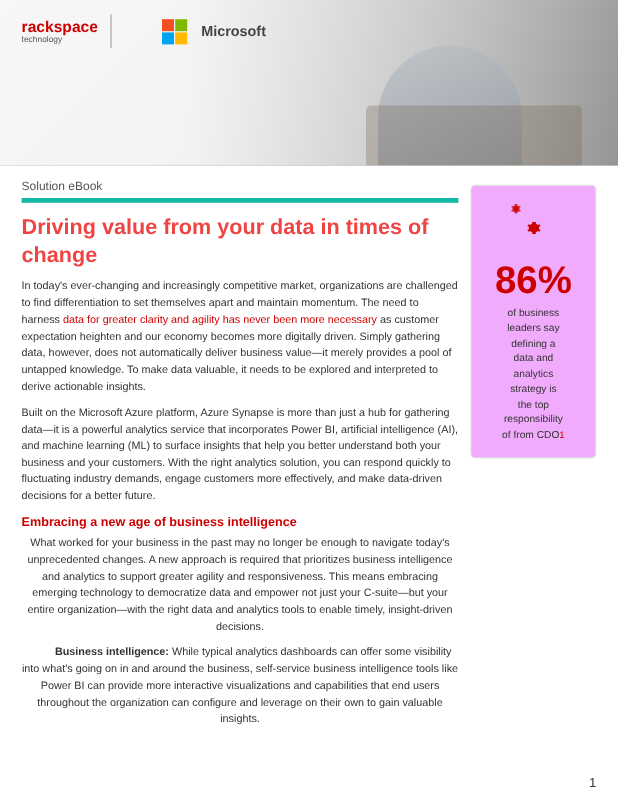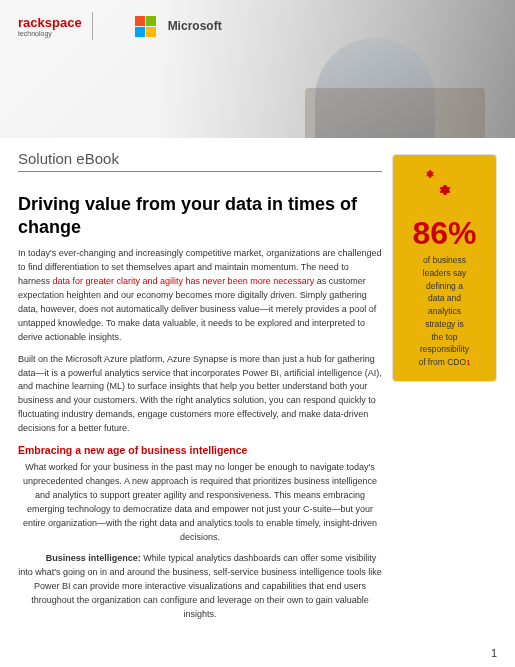--- a/index.html
+++ b/index.html
@@ -90,31 +90,31 @@
       gap: 10px;
     }
 
     
     .left-col {
       flex: 1;
       min-width: 0;
     }
 
     .solution-ebook-label {
-      font-size: 15px;
+      font-size: 10px;
       color: #555;
-      margin-bottom: 21px;
-      border-bottom: 1px solid #14b8a6;
+      margin-bottom: 9px;
+      border-bottom: 4px solid #14b8a6;
       padding-bottom: 4px;
     }
 
     .page-title {
       font-size: 18px;
       font-weight: bold;
-      color: #000000;
+      color: #ef4444;
       line-height: 1.25;
       margin-bottom: 9px;
     }
 
     .intro-text {
       font-size: 9px;
       color: #333;
       line-height: 1.55;
       margin-bottom: 8px;
     }
@@ -145,21 +145,21 @@
     .right-sidebar {
       width: 105px;
       flex-shrink: 0;
       display: flex;
       flex-direction: column;
       align-items: center;
       padding-top: 4px;
     }
 
     .stat-box {
-      background: #eab308;
+      background: #f0abfc;
       border: 1px solid #e0e0e0;
       border-radius: 4px;
       padding: 12px 8px;
       text-align: center;
       width: 100%;
     }
 
     .gear-icon-container {
       display: flex;
       justify-content: center;

